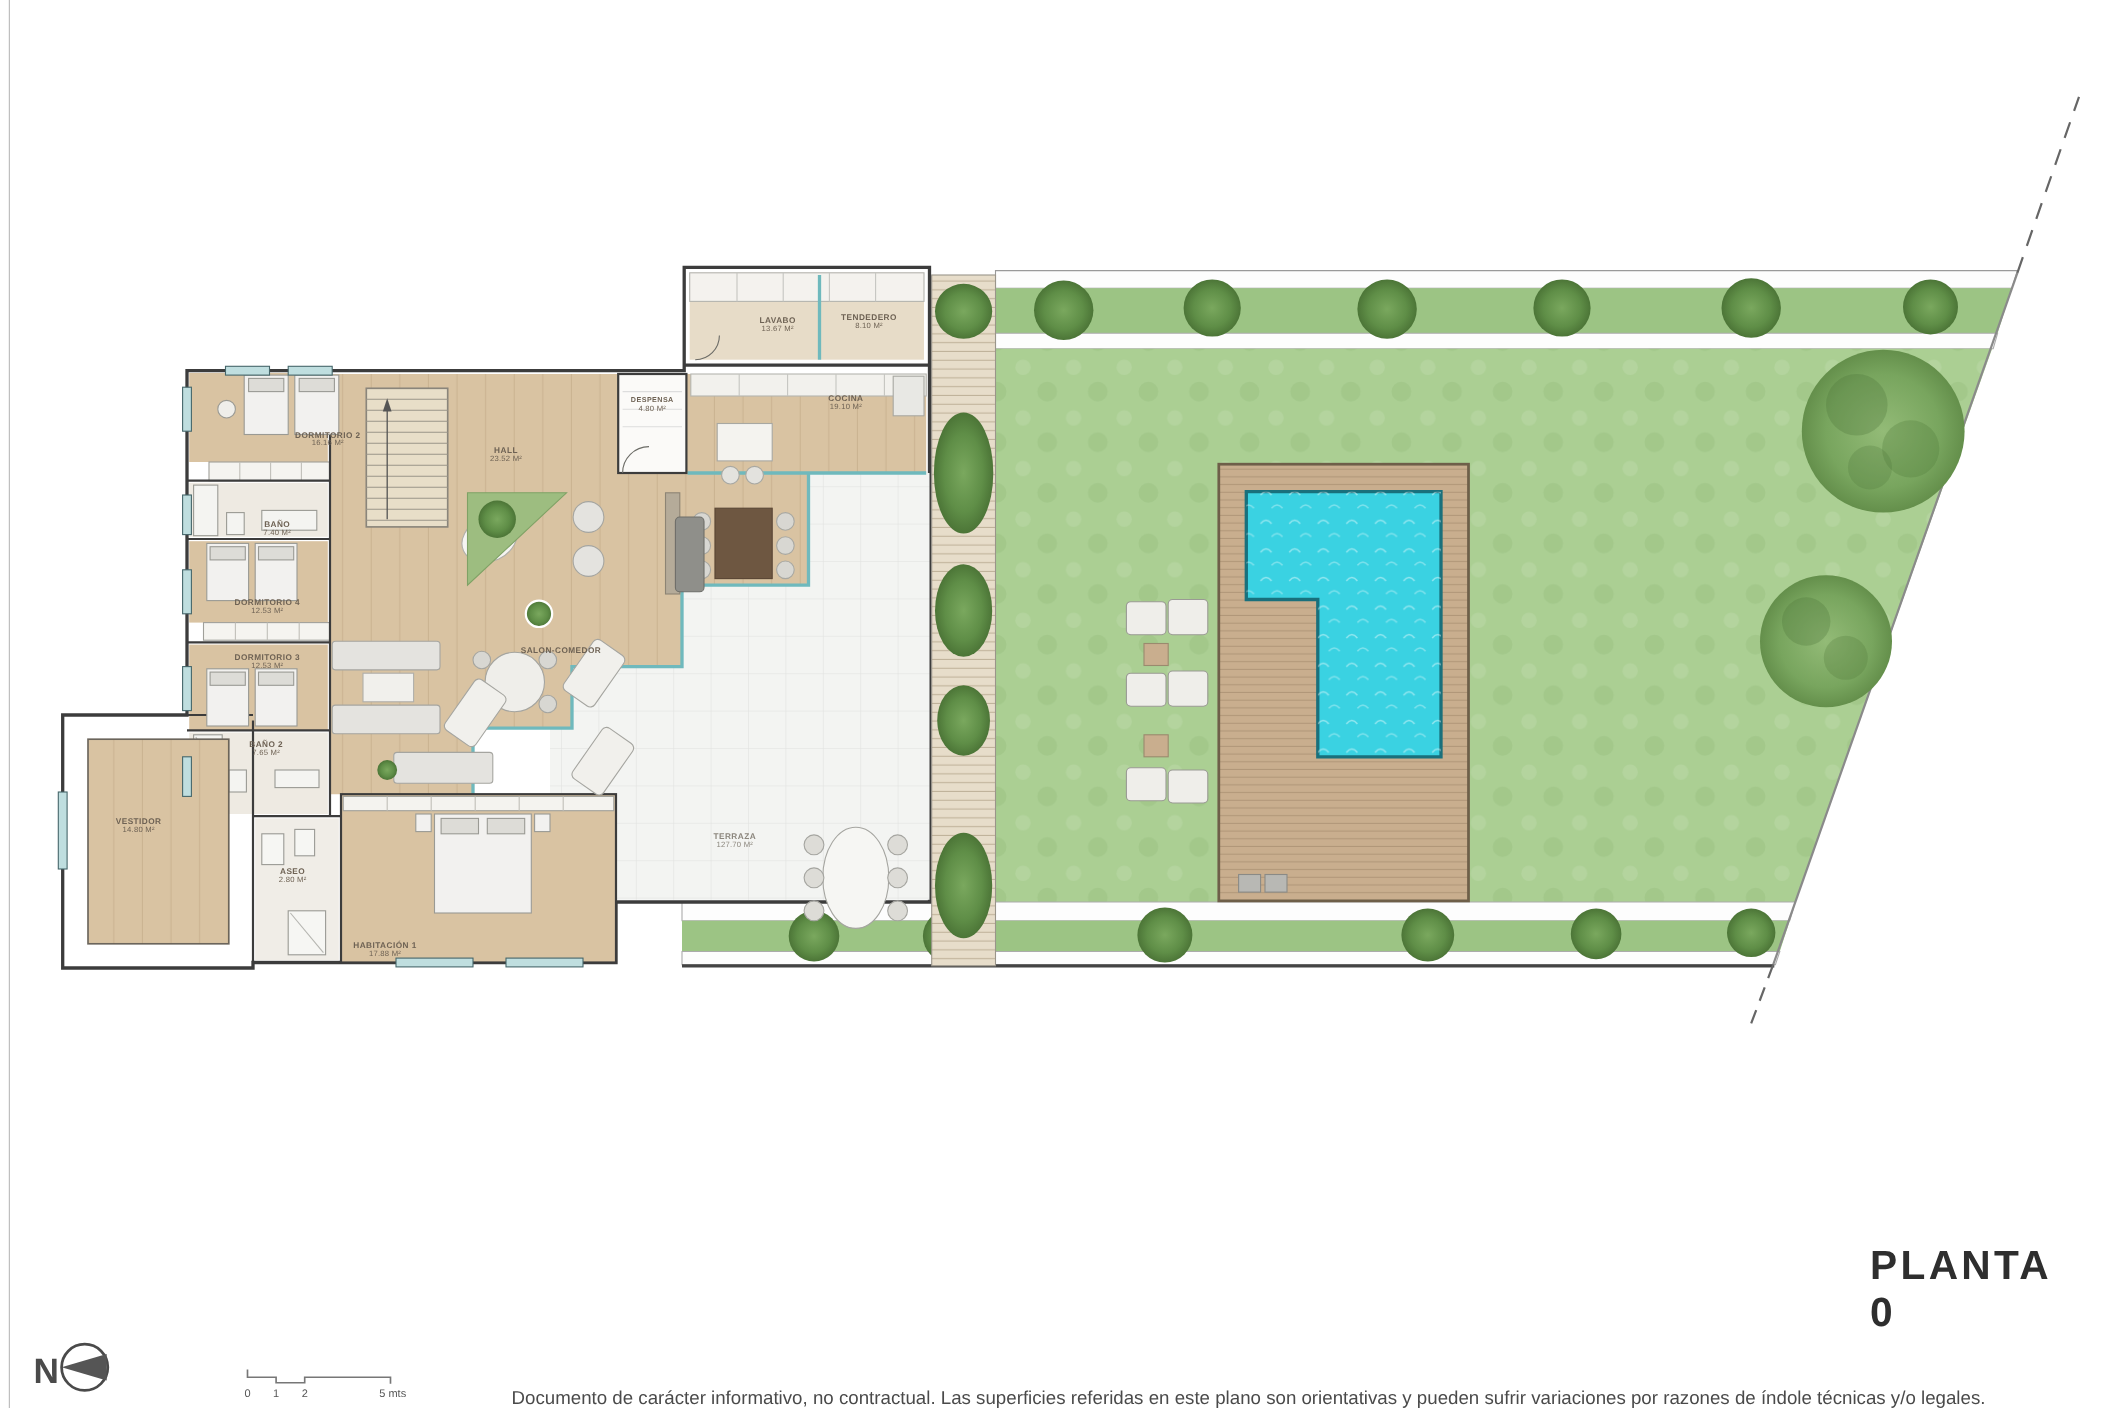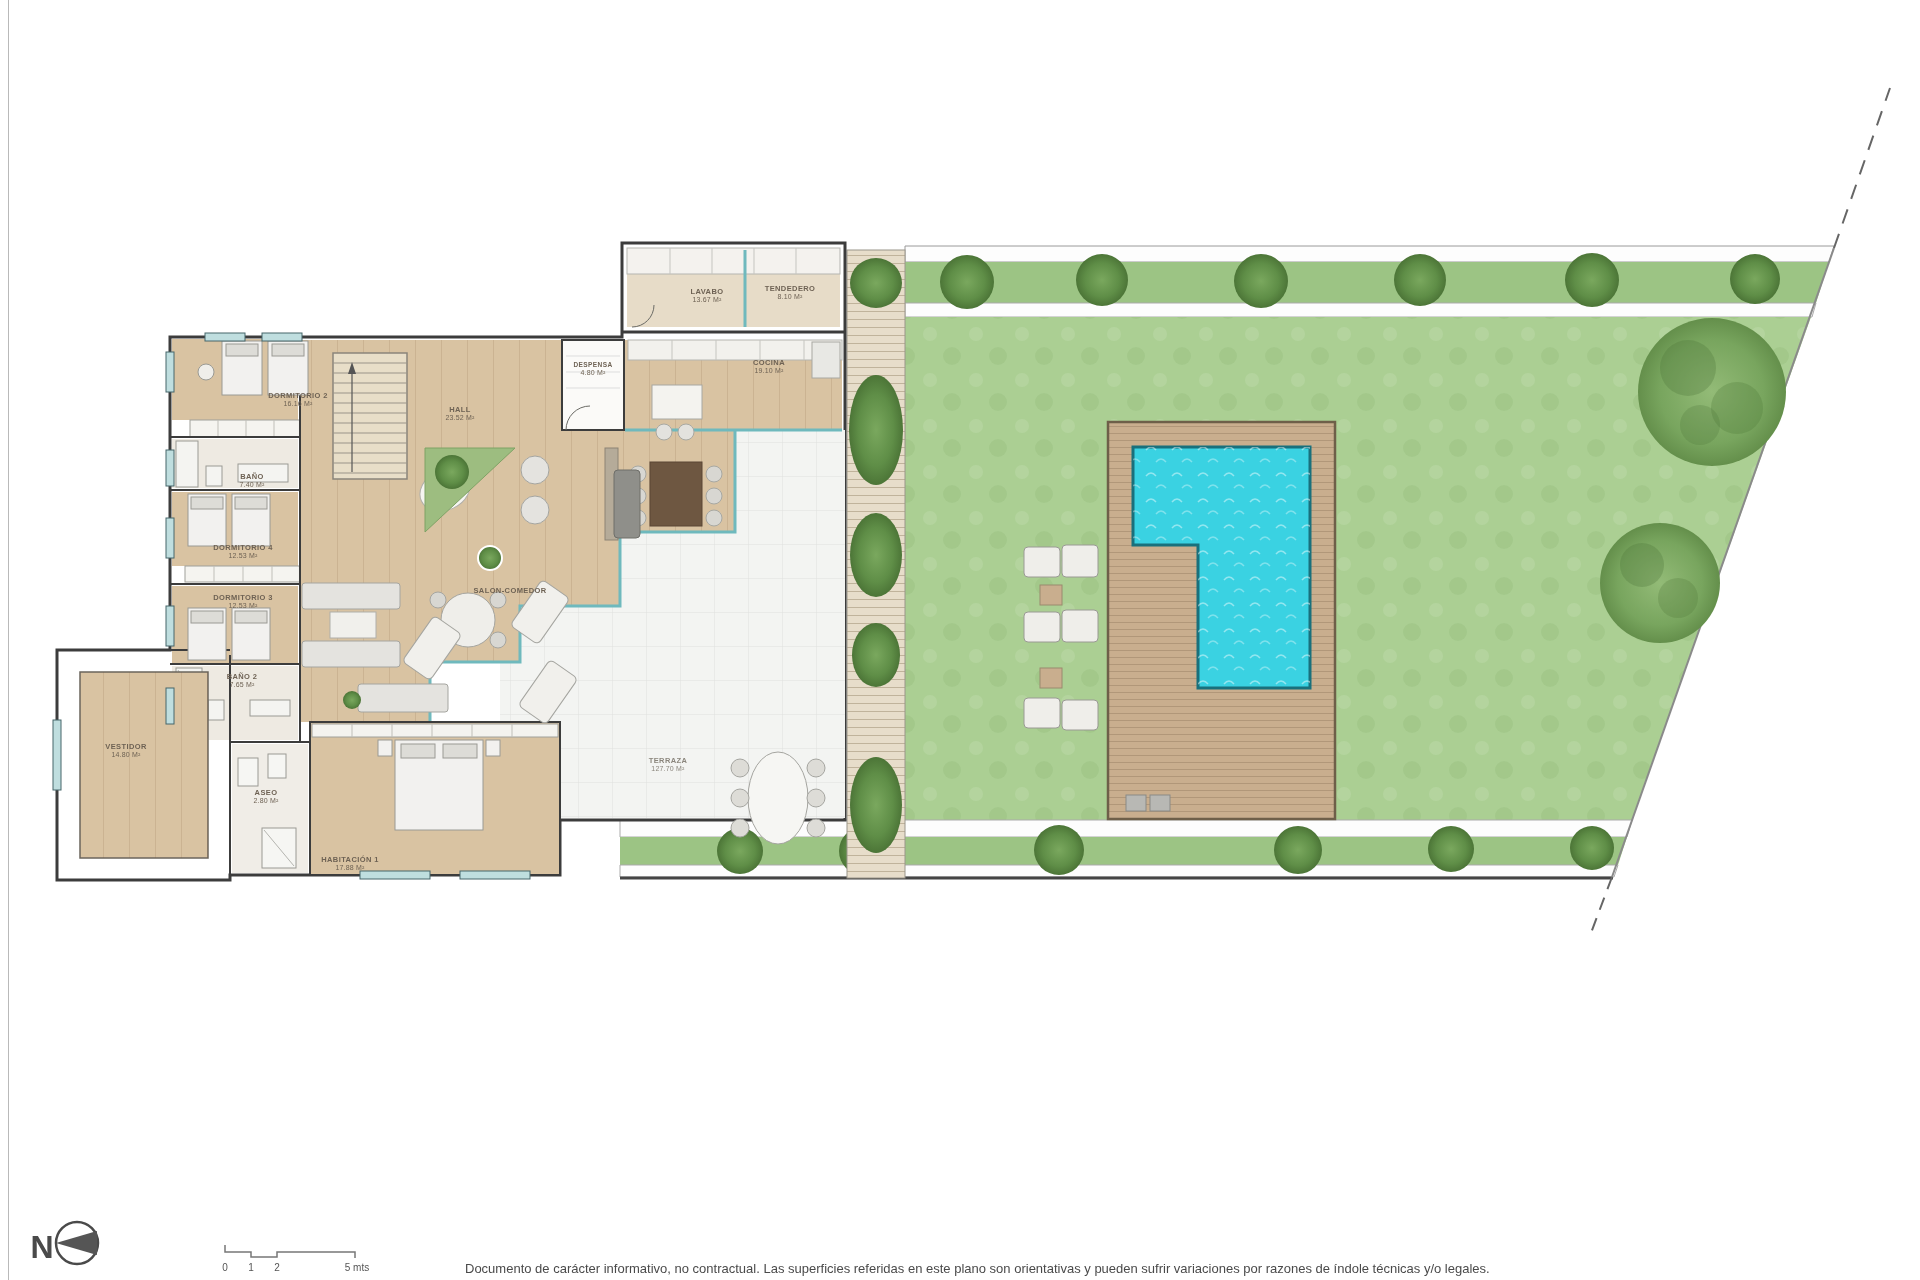--- a/index.html
+++ b/index.html
@@ -9,21 +9,21 @@
   svg.plan{position:absolute;left:0;top:0;}
   .room-label{position:absolute;transform:translate(-50%,-50%);text-align:center;
               color:#6e6254;font-size:7.5px;font-weight:bold;letter-spacing:.4px;line-height:1.25;
               text-transform:uppercase;white-space:nowrap;pointer-events:none;}
   .room-label .area{display:block;font-weight:normal;font-size:7px;letter-spacing:.2px;}
   .plan-title{position:absolute;left:1782px;top:1172px;transform:translate(-50%,-50%);
               font-size:37px;font-weight:600;letter-spacing:3px;color:#2e2e2e;}
   .north-label{position:absolute;left:42px;top:1247px;transform:translate(-50%,-50%);
                font-size:32px;font-weight:bold;color:#4a4a4a;}
   .scale-num{position:absolute;transform:translate(-50%,0);font-size:10px;color:#555;top:1262px;}
-  .disclaimer{position:absolute;left:465px;top:1261px;width:1400px;font-size:13px;color:#4a4a4a;}
+  .disclaimer{position:absolute;left:465px;top:1261px;width:1400px;font-size:17px;color:#4a4a4a;}
 </style>
 </head>
 <body>
 
 <div class="canvas">
   <div class="page-edge"></div>
 
   <svg class="plan" width="1920" height="1280" viewBox="0 0 1920 1280">
     <defs>
       <pattern id="planksH" width="8" height="7" patternUnits="userSpaceOnUse">
@@ -392,19 +392,20 @@
     <span>DORMITORIO 3</span><span class="area">12.53 M²</span></div>
   <div class="room-label" style="left:242px;top:681px;">
     <span>BAÑO 2</span><span class="area">7.65 M²</span></div>
   <div class="room-label" style="left:126px;top:751px;">
     <span>VESTIDOR</span><span class="area">14.80 M²</span></div>
   <div class="room-label" style="left:266px;top:797px;">
     <span>ASEO</span><span class="area">2.80 M²</span></div>
   <div class="room-label" style="left:350px;top:864px;">
     <span>HABITACIÓN 1</span><span class="area">17.88 M²</span></div>
 
+  <div class="plan-title">PLANTA 0</div>
   <div class="north-label">N</div>
   <span class="scale-num" style="left:225px;">0</span>
   <span class="scale-num" style="left:251px;">1</span>
   <span class="scale-num" style="left:277px;">2</span>
   <span class="scale-num" style="left:357px;">5 mts</span>
   <div class="disclaimer">Documento de carácter informativo, no contractual. Las superficies referidas en este plano son orientativas y pueden sufrir variaciones por razones de índole técnicas y/o legales.</div>
 </div>
 
 </body></html>

